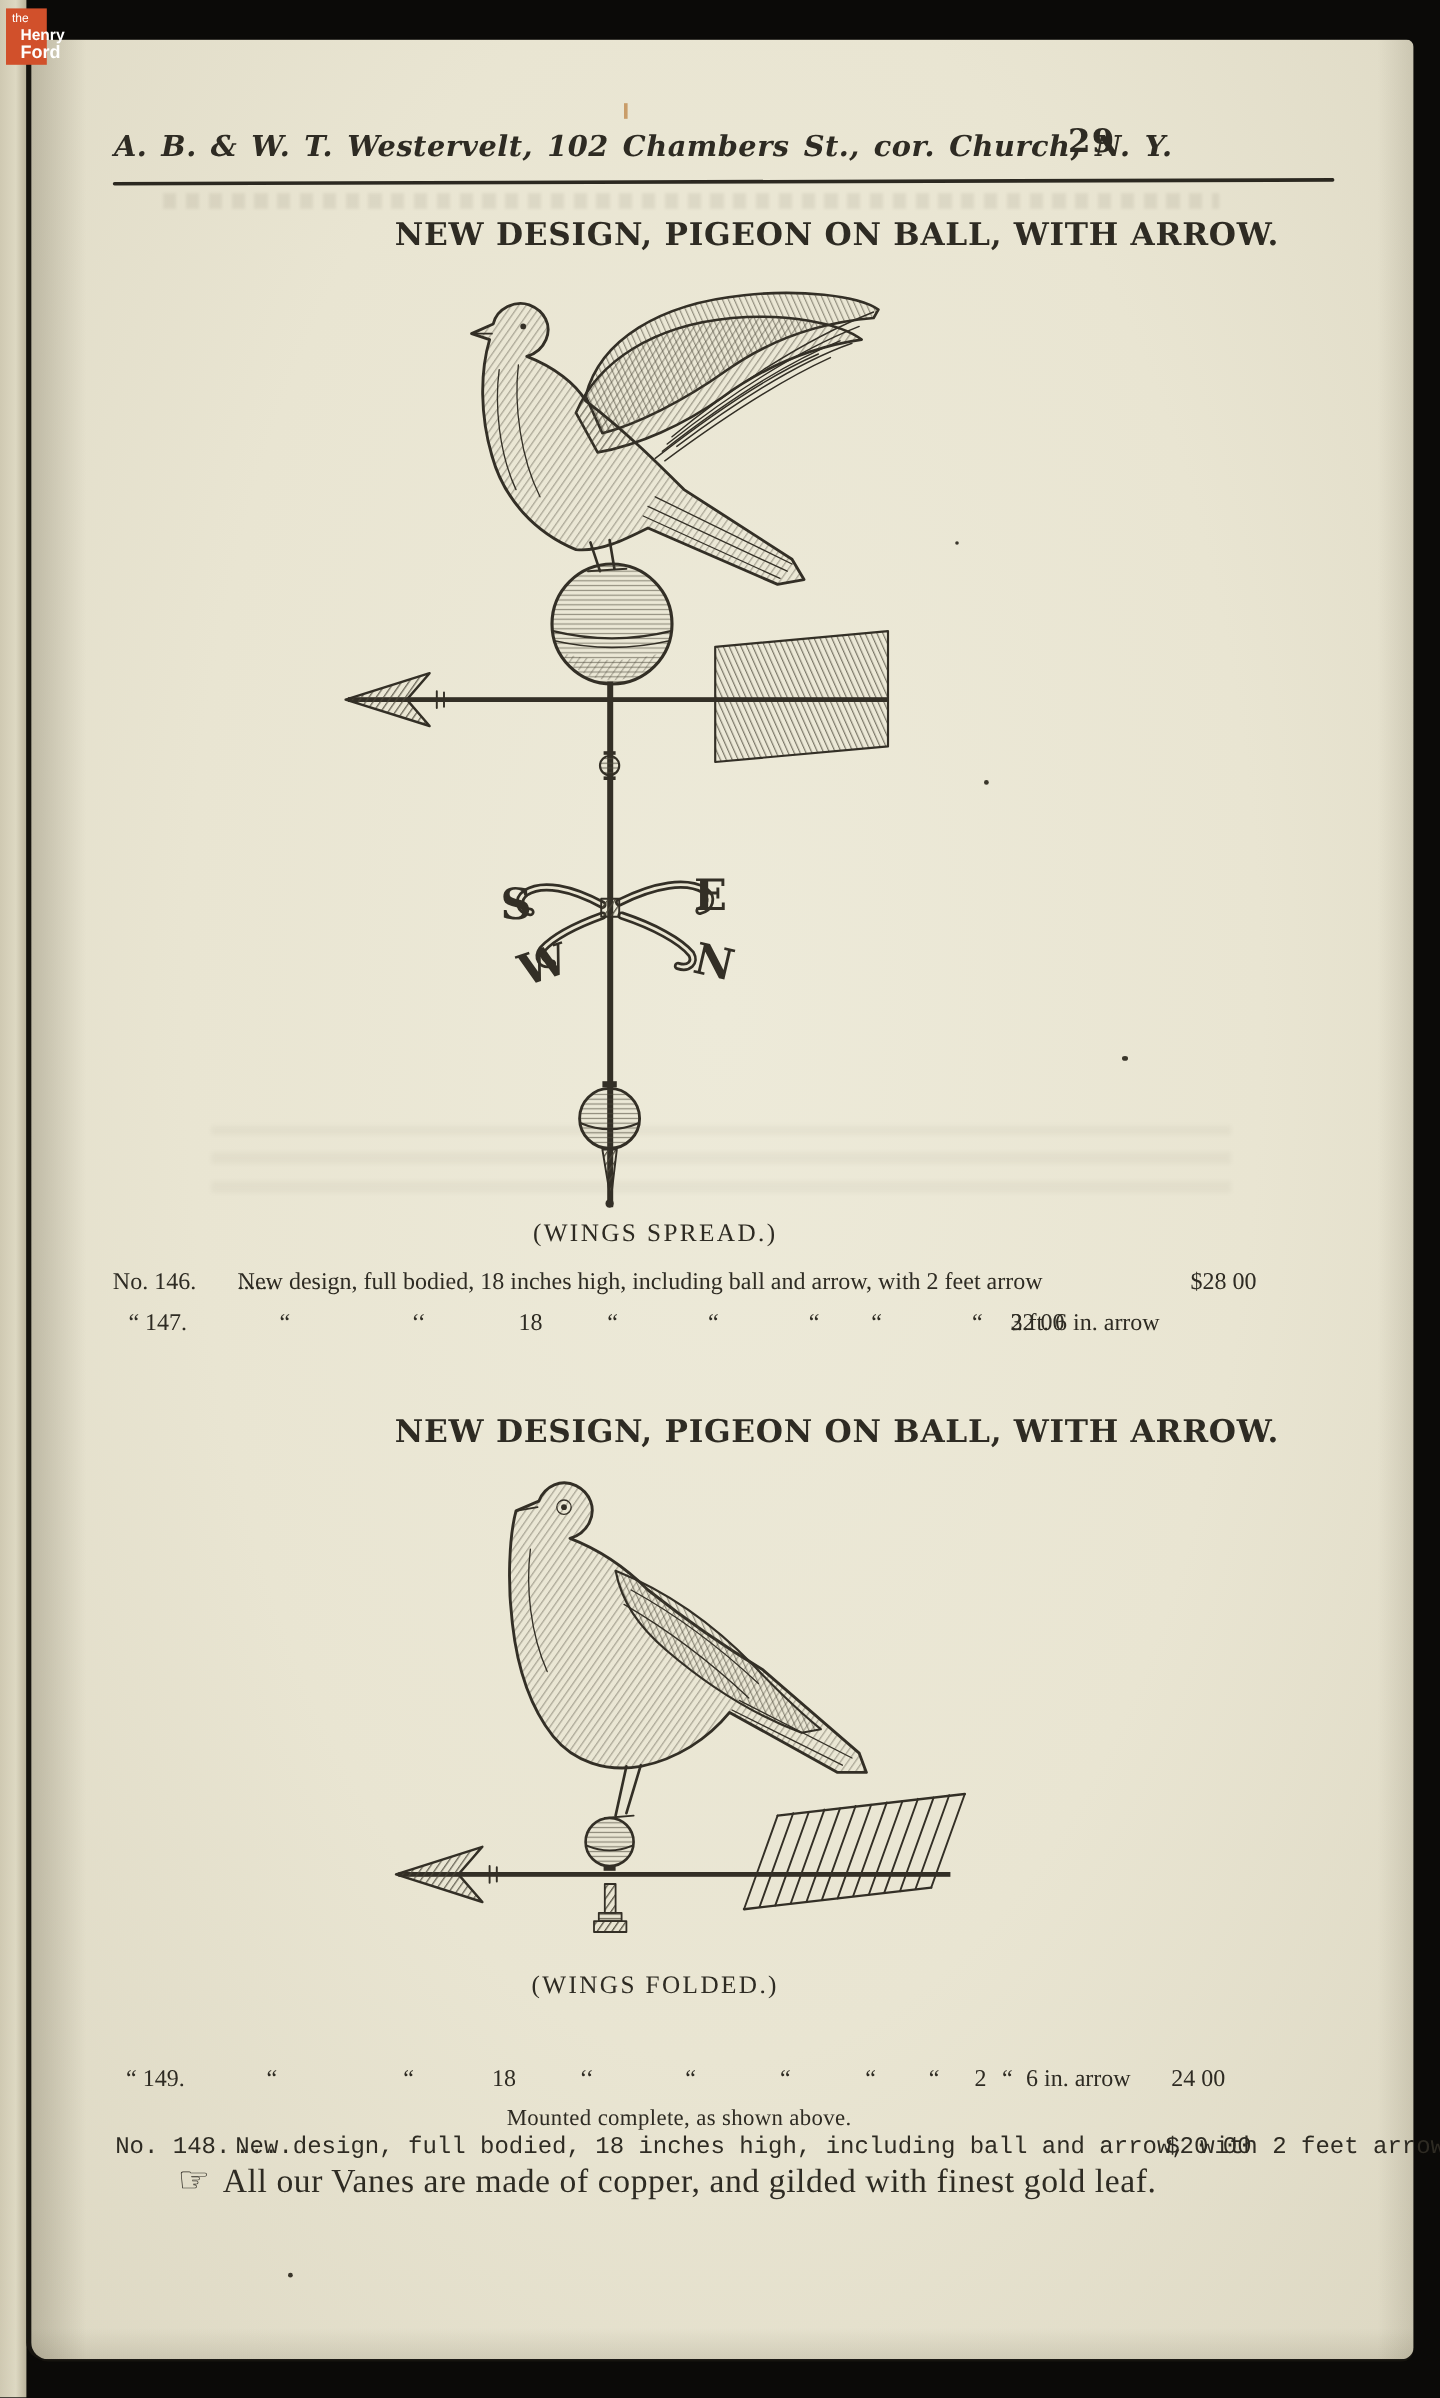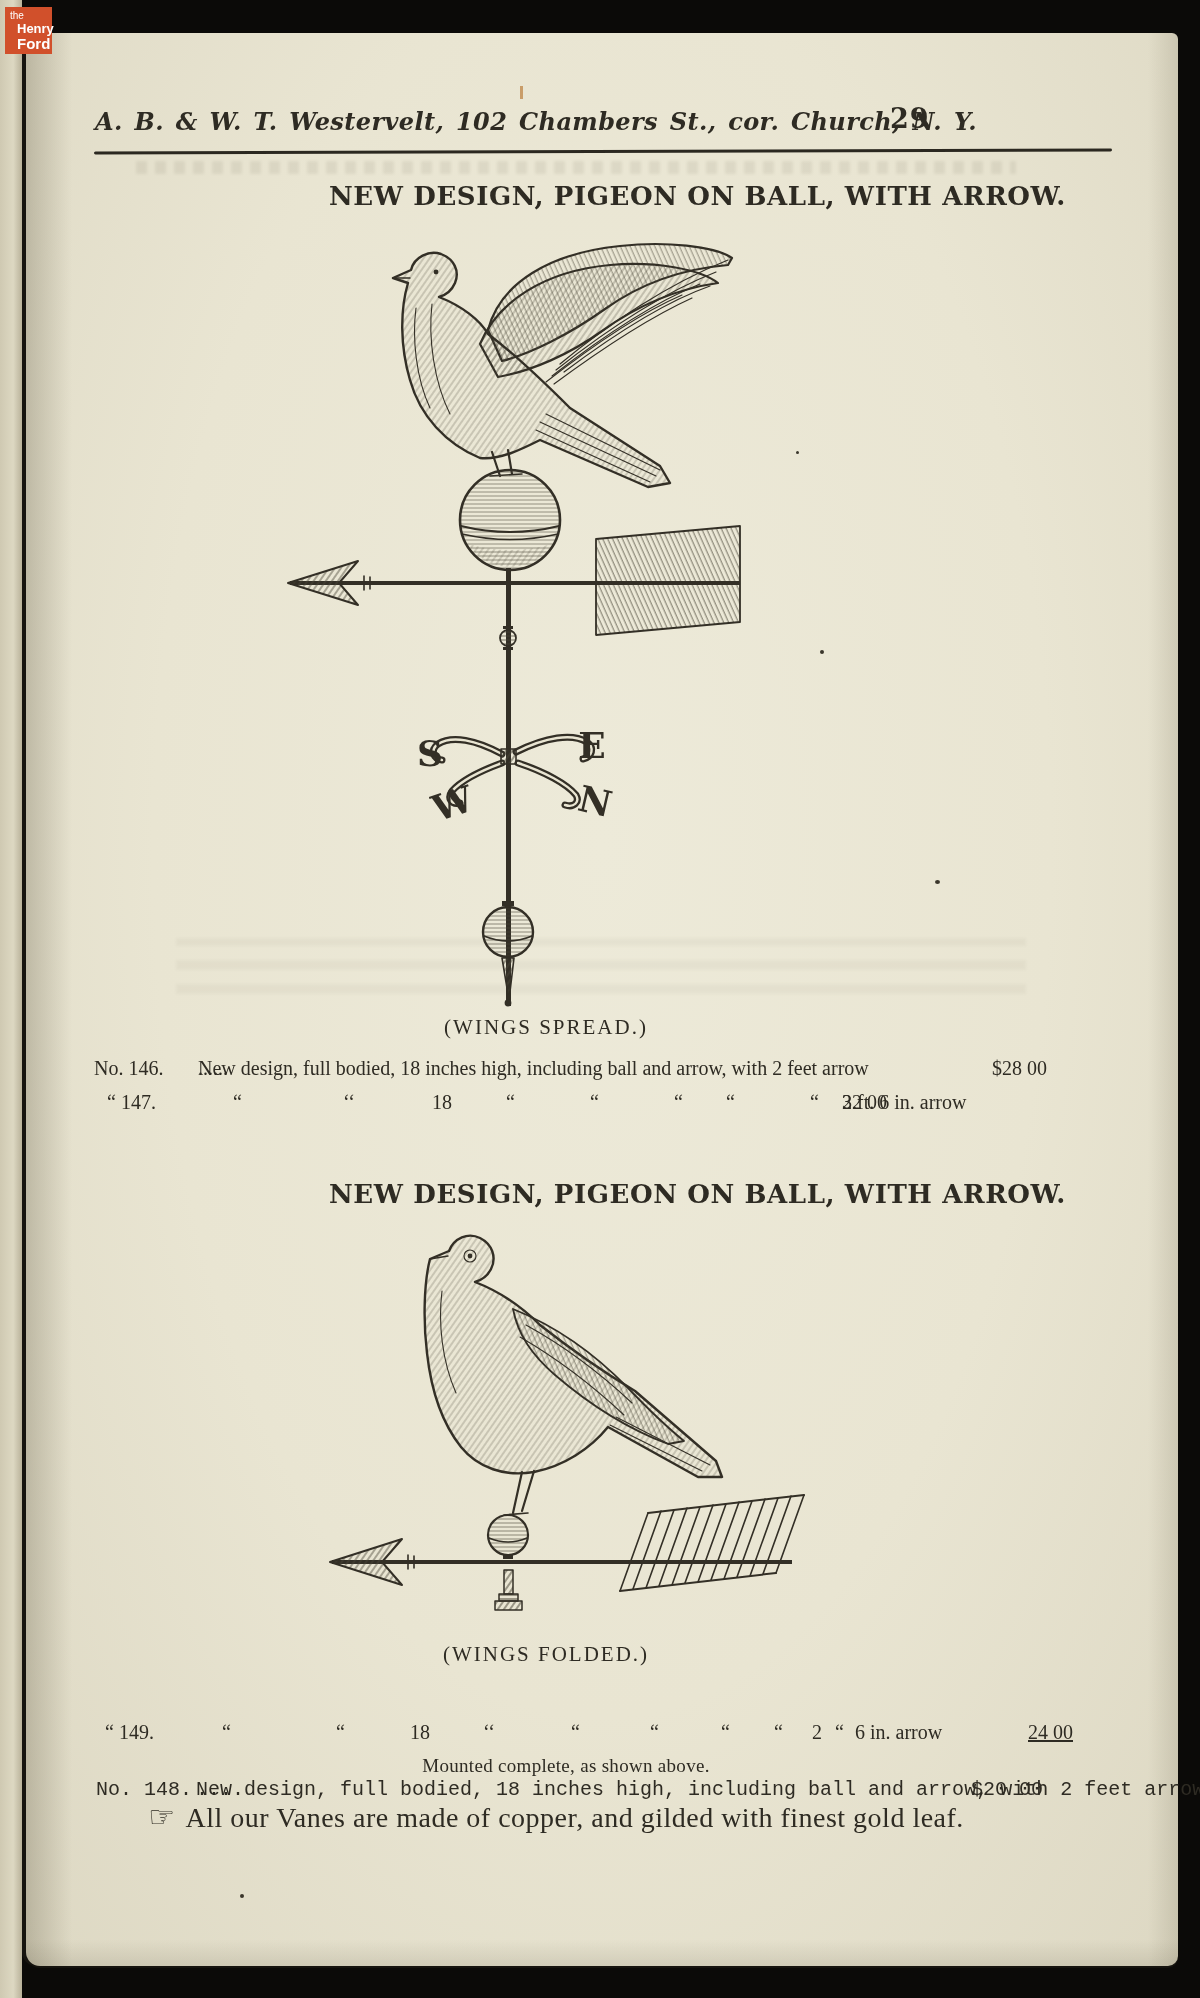--- a/index.html
+++ b/index.html
@@ -8,21 +8,21 @@
   .edge-strip{position:absolute;left:0;top:0;width:22px;height:1998px;
        background:linear-gradient(90deg,#cfc9b2,#ddd8c2 60%,#b9b29a);}
   .page{position:absolute;left:26px;top:33px;width:1152px;height:1933px;
        background:
          linear-gradient(90deg,rgba(92,85,62,.28),rgba(92,85,62,0) 46px),
          linear-gradient(270deg,rgba(92,85,62,.16),rgba(92,85,62,0) 30px),
          linear-gradient(0deg,rgba(92,85,62,.14),rgba(92,85,62,0) 26px),
          radial-gradient(ellipse at 50% 42%, #edead9 0%, #e9e5d2 55%, #ddd8c3 100%);
        border-radius:4px 6px 10px 14px;
        box-shadow:-4px 0 0 #16140f, 0 2px 0 #16140f;}
-  .logo{position:absolute;left:5px;top:7px;width:47px;height:47px;background:#d1502b;
+  .logo{position:absolute;left:5px;top:7px;width:34px;height:47px;background:#d1502b;
         font-family:"Liberation Sans", sans-serif;color:#fff;line-height:1;z-index:5;}
   .logo .l1{position:absolute;left:5px;top:4px;font-size:10px;}
   .logo .l2{position:absolute;left:12px;top:15px;font-size:13px;font-weight:bold;}
   .logo .l3{position:absolute;left:12px;top:29px;font-size:15px;font-weight:bold;}
   .content{position:absolute;left:0;top:0;width:1040px;height:100%;}
   .header-line{position:absolute;top:74px;left:60px;width:900px;text-align:center;
         font-family:"DejaVu Serif", serif;font-style:italic;font-weight:bold;
         font-size:24px;letter-spacing:.4px;word-spacing:3px;white-space:nowrap;}
   .page-num{position:absolute;top:70px;left:864px;font-family:"DejaVu Serif", serif;
         font-weight:bold;font-size:27px;letter-spacing:1px;}
@@ -264,21 +264,21 @@
     <span style="left:250px;">“</span>
     <span style="left:324px;">18</span>
     <span style="left:397px;">‘‘</span>
     <span style="left:485px;">“</span>
     <span style="left:564px;">“</span>
     <span style="left:635px;">“</span>
     <span style="left:688px;">“</span>
     <span style="left:726px;">2</span>
     <span style="left:749px;">“</span>
     <span style="left:769px;">6 in. arrow</span>
-    <span style="left:942px;text-decoration:underline;">24 00</span>
+    <span style="left:890px;">24 00</span>
   </div>
 
   <div class="note-line" style="top:1722px;padding-left:20px;">Mounted complete, as shown above.</div>
 
   <div class="footer-line">
     <span class="hand">☞</span><span>All our Vanes are made of copper, and gilded with finest gold leaf.</span>
   </div>
 
   <div class="tickmark"></div>
   <div class="speck" style="left:794px;top:617px;width:4px;height:4px;"></div>

